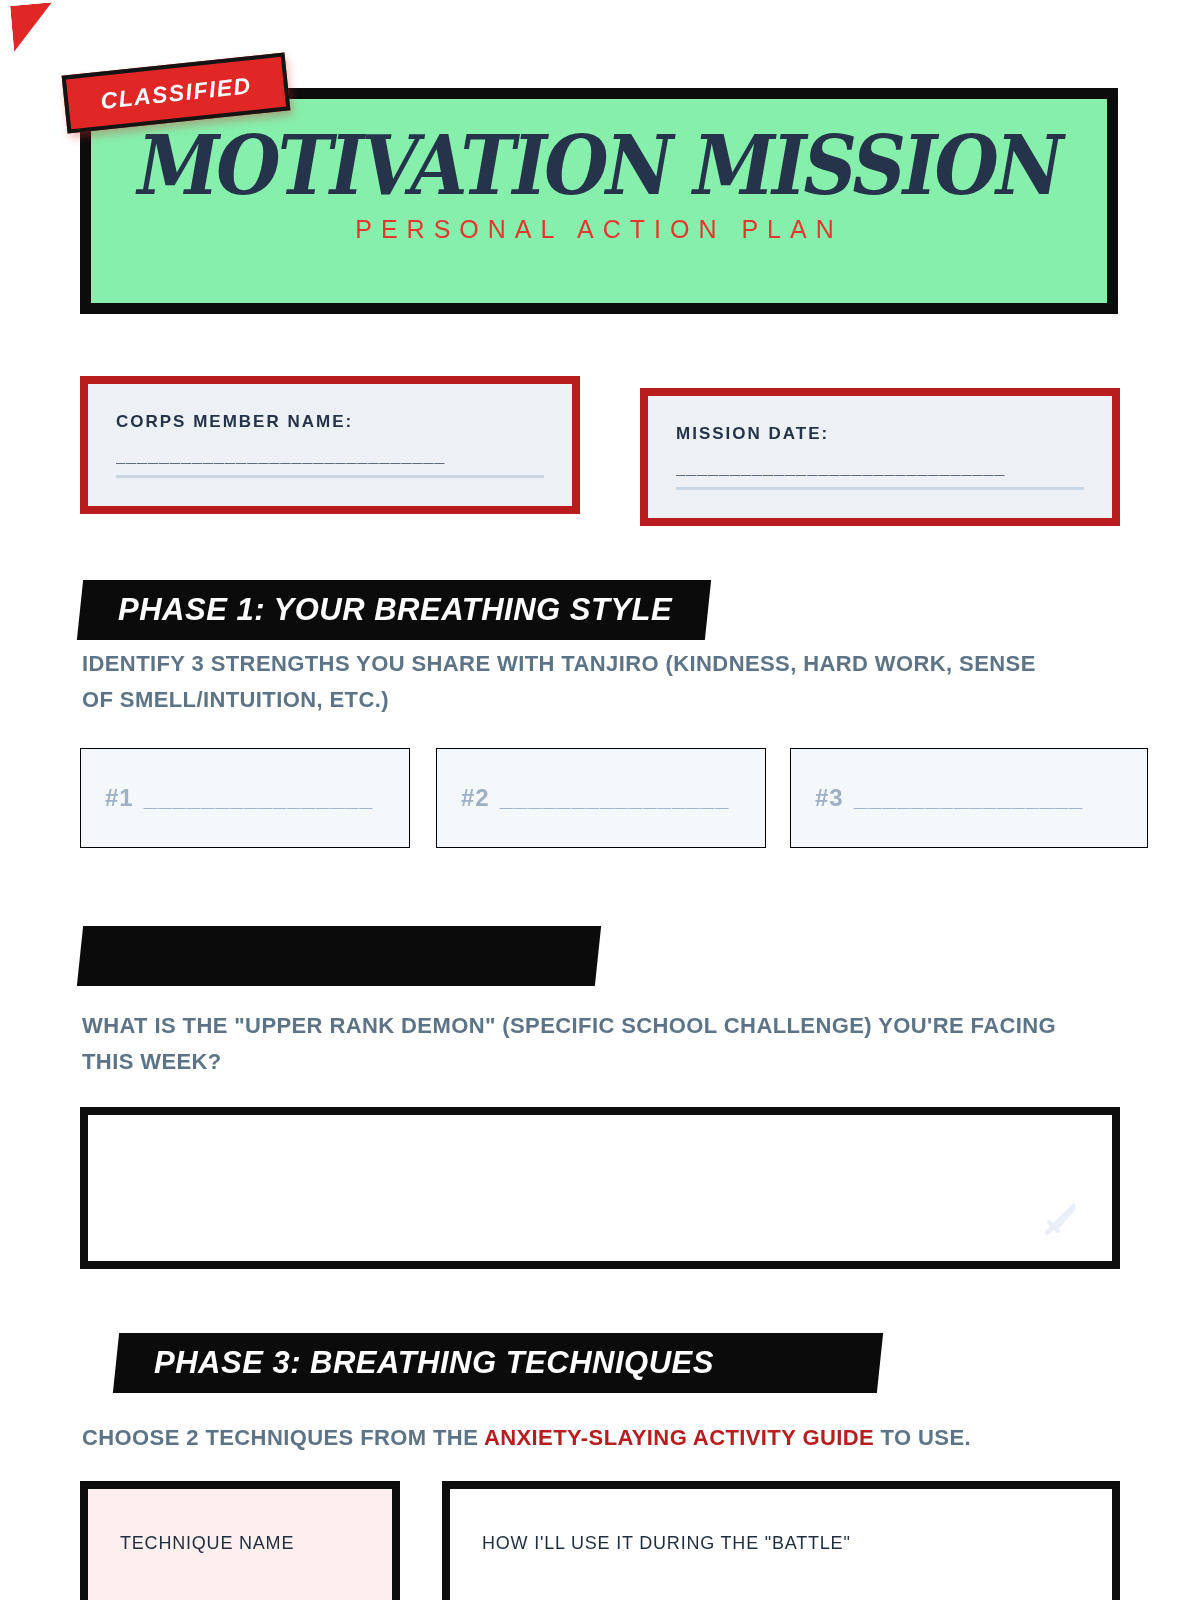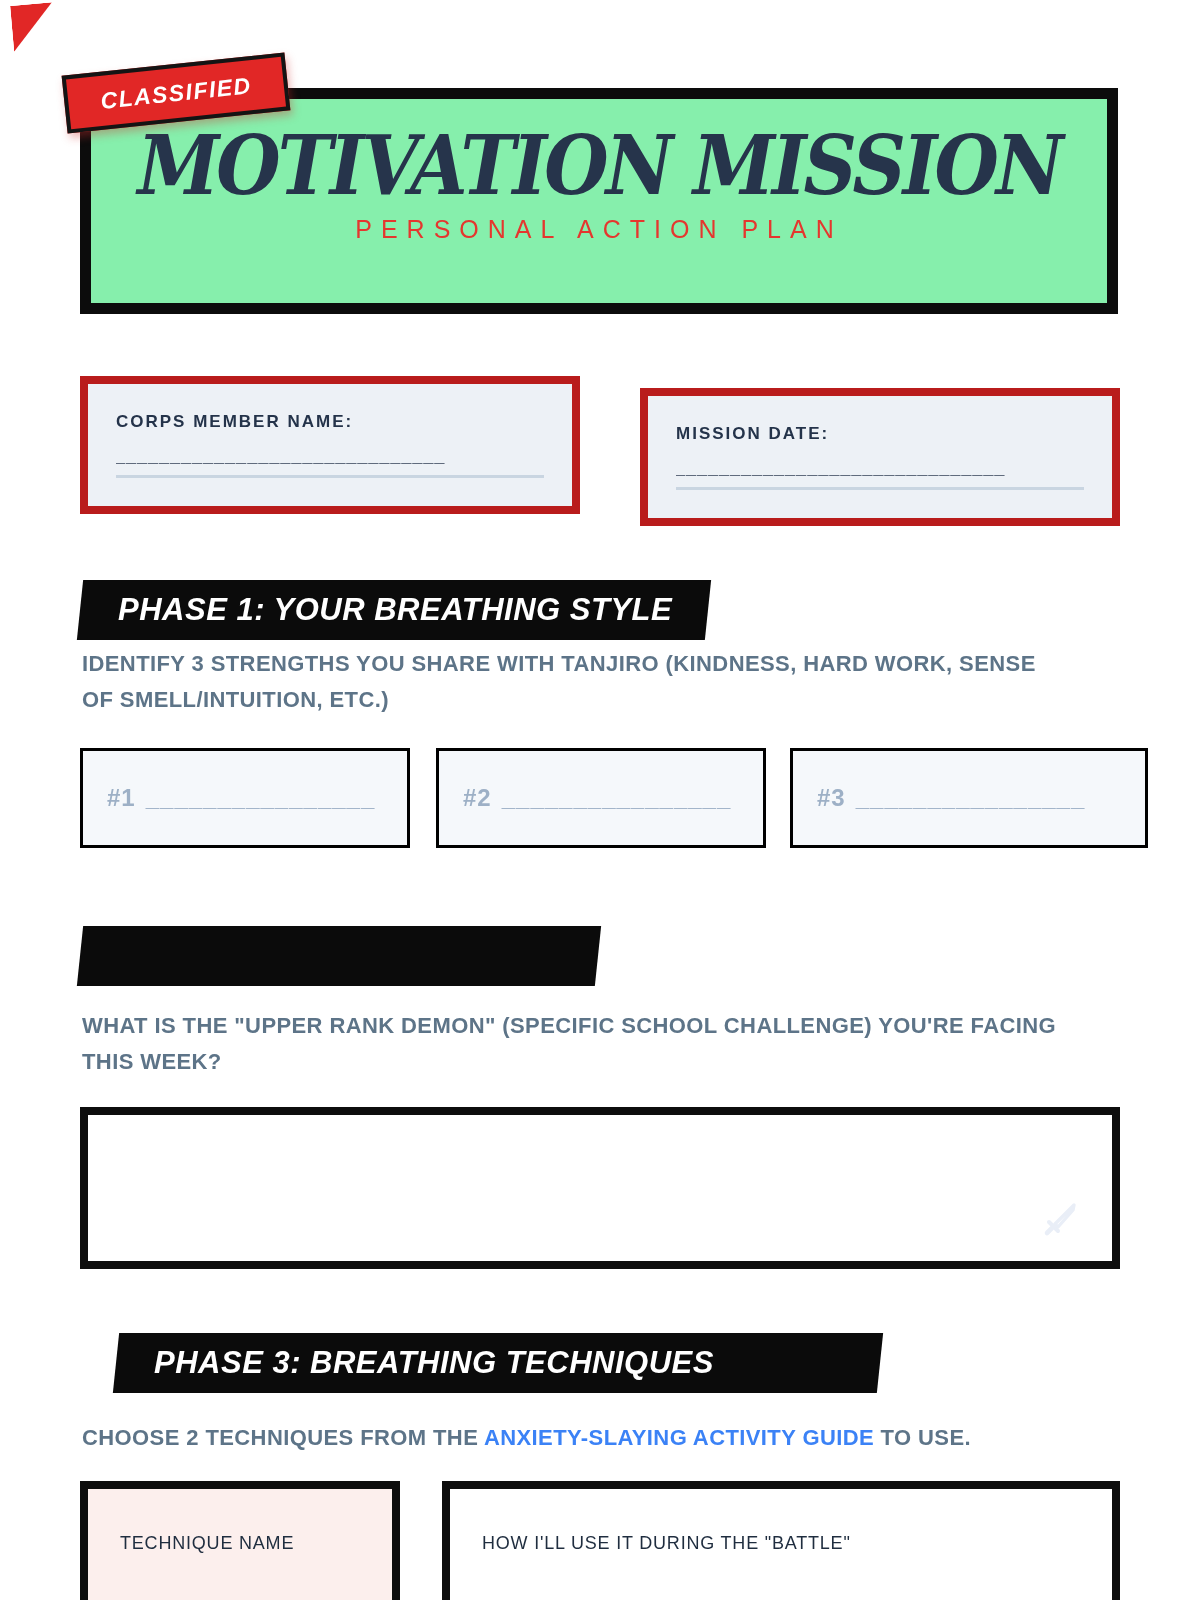--- a/index.html
+++ b/index.html
@@ -113,26 +113,26 @@
   .prompt {
     position:absolute; left:82px;
     color:#5d7488;
     font-size:22px; font-weight:bold;
     letter-spacing:.4px; line-height:36px;
     white-space:pre-line;
   }
   .prompt.p1 { top:646px;  width:1020px; }
   .prompt.p2 { top:1008px; width:1020px; }
   .prompt.p3 { top:1420px; width:1040px; white-space:nowrap; }
-  .prompt .bold-seg { color:#3b82f6; }
+  .prompt .bold-seg { color:#b91c1c; }
 
   
   .strength-box {
     position:absolute; top:748px; height:100px;
-    border:3px solid #000000;
+    border:1px solid #000000;
     background:#f5f8fb;
     box-sizing:border-box;
     display:flex; align-items:center;
     padding-left:24px;
   }
   .strength-box.s1 { left:80px;  width:330px; }
   .strength-box.s2 { left:436px; width:330px; }
   .strength-box.s3 { left:790px; width:358px; }
   .strength-text {
     font-size:24px; font-weight:bold; letter-spacing:1px;

